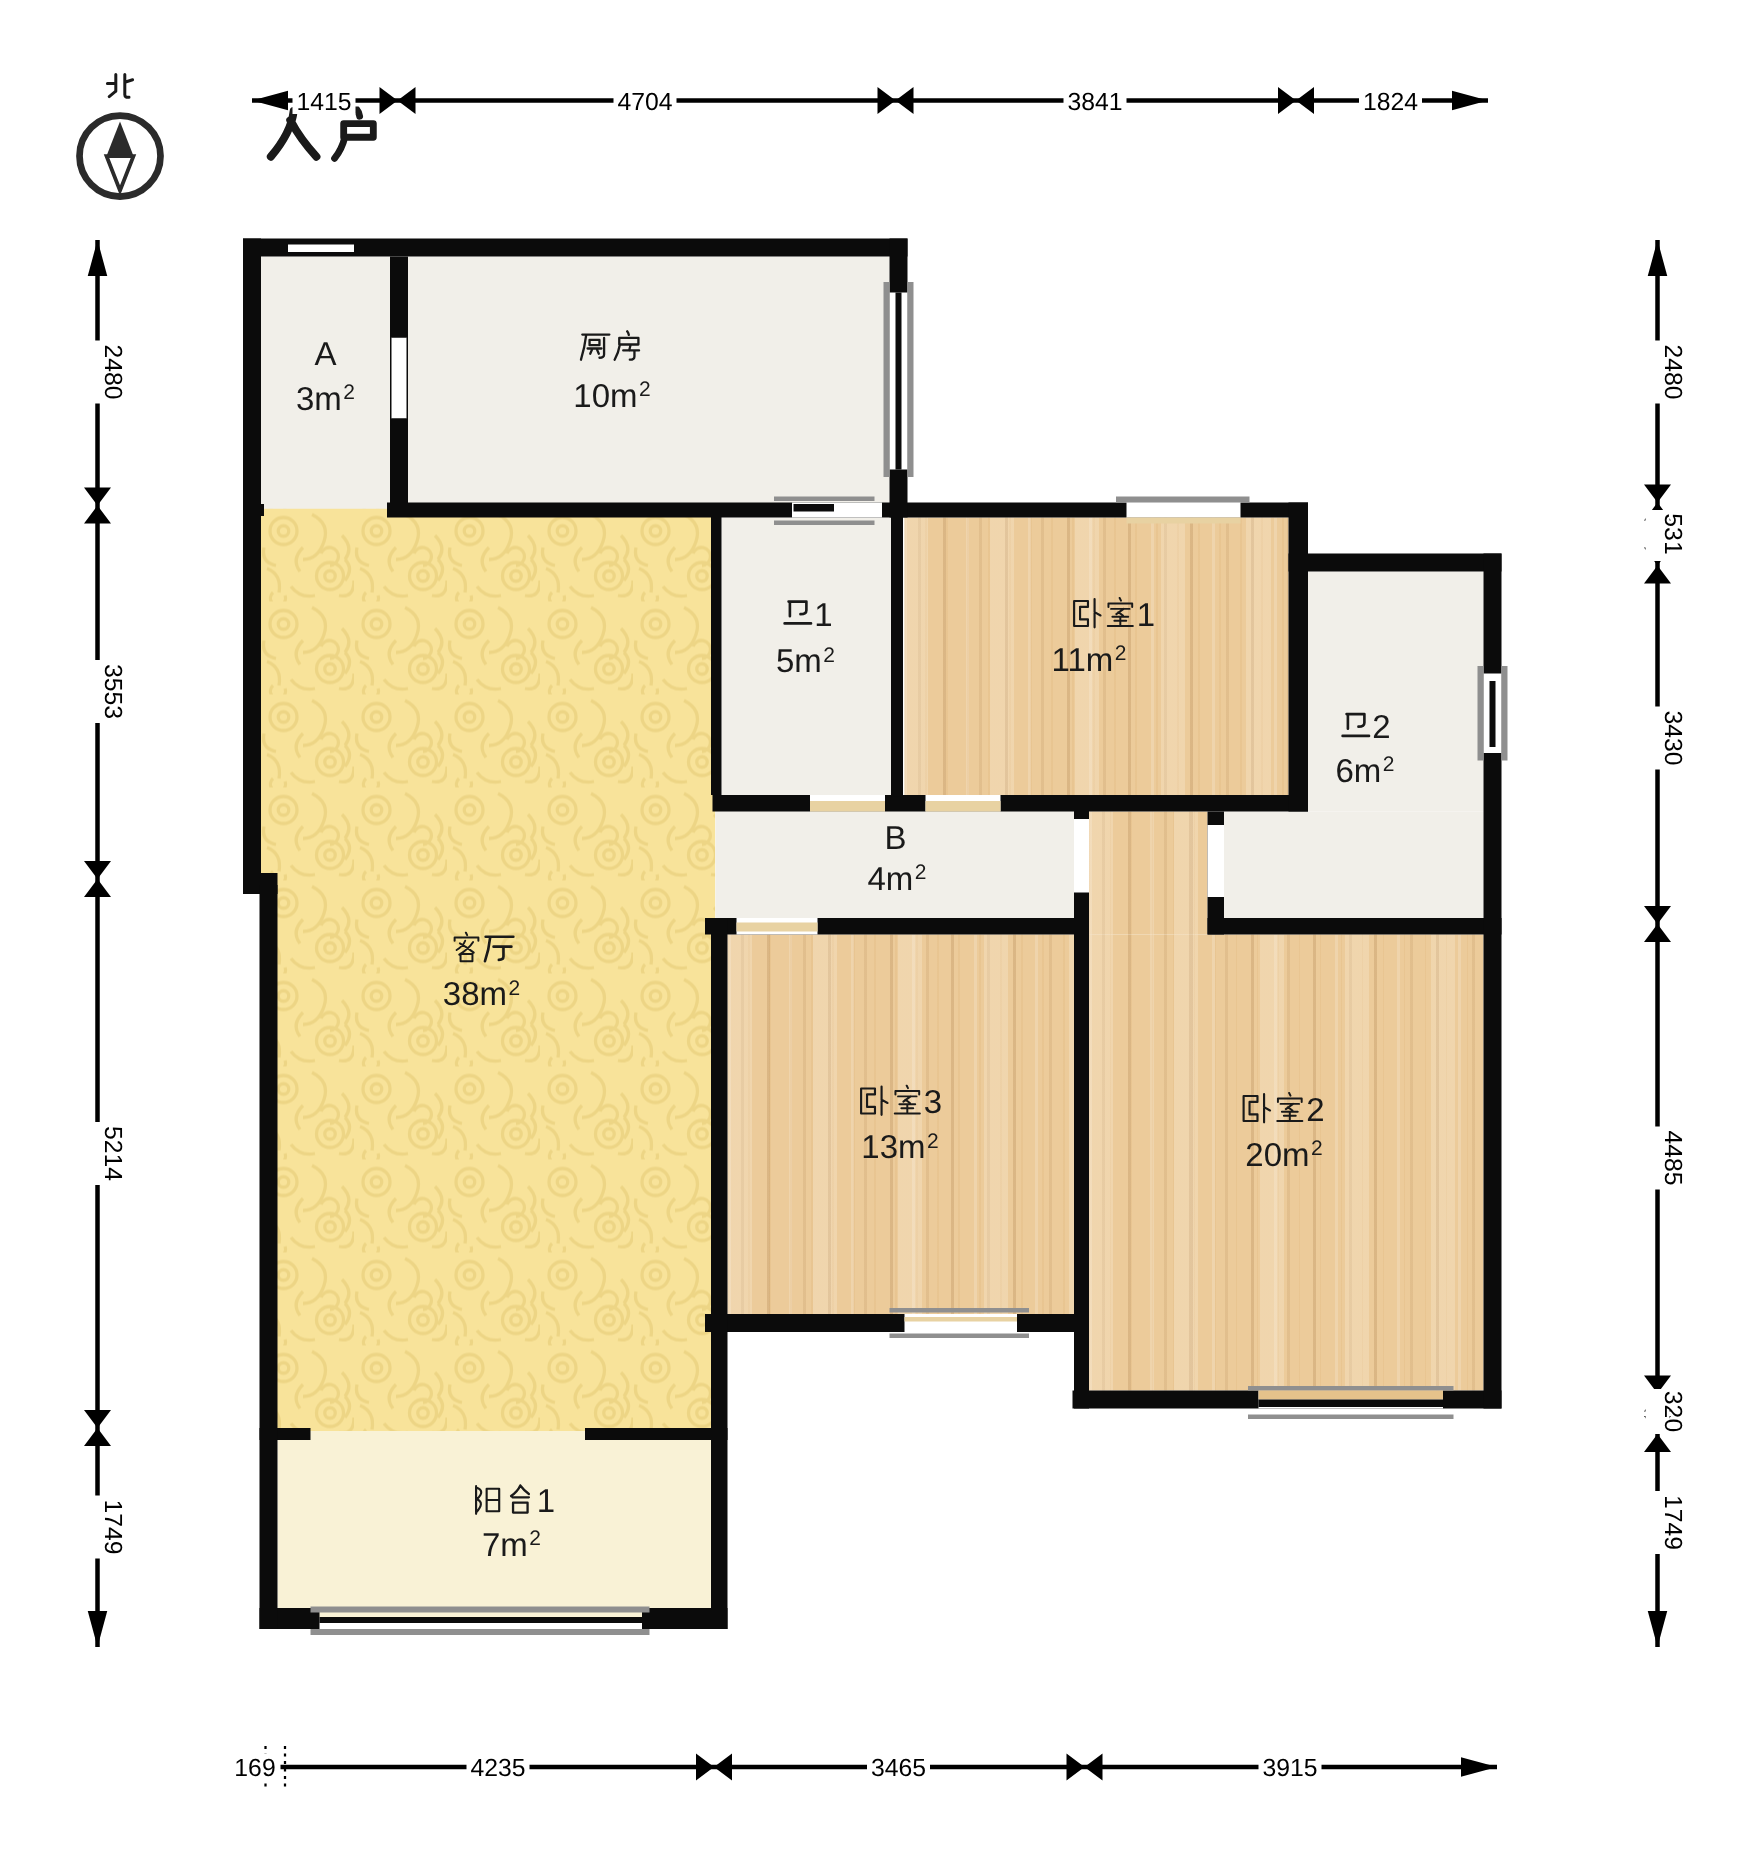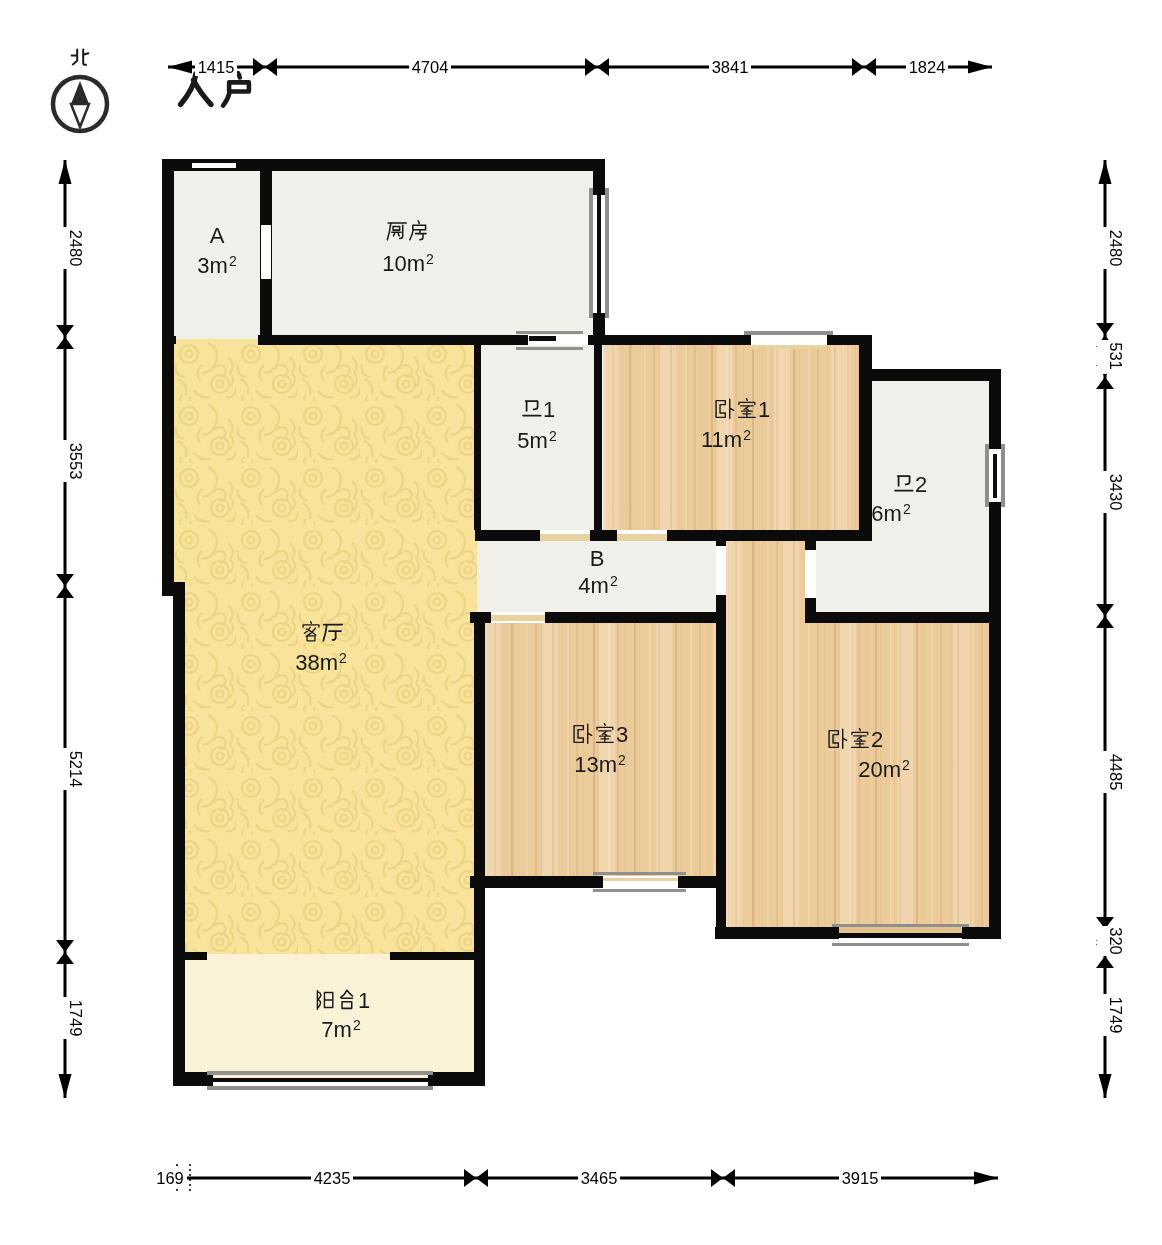--- a/index.html
+++ b/index.html
@@ -253,21 +253,21 @@
 <div class="lbl" style="left:742px;top:398px;"><svg width="22" height="22" viewBox="0 0 100 100">
       <use href="#g-wo"></use>
     </svg><svg width="22" height="22" viewBox="0 0 100 100">
       <use href="#g-shi"></use>
     </svg>1</div>
 <div class="lbl" style="left:726px;top:428px;">11m<span class="sup">2</span></div>
 
 <div class="lbl" style="left:910px;top:473px;"><svg width="22" height="22" viewBox="0 0 100 100">
       <use href="#g-wei"></use>
     </svg>2</div>
-<div class="lbl" style="left:891px;top:502px;">6m<span class="sup">2</span></div>
+<div class="lbl" style="left:910px;top:502px;">6m<span class="sup">2</span></div>
 
 <div class="lbl" style="left:597px;top:547px;">B</div>
 <div class="lbl" style="left:598px;top:574px;">4m<span class="sup">2</span></div>
 
 <div class="lbl" style="left:322px;top:621px;"><svg width="22" height="22" viewBox="0 0 100 100">
       <use href="#g-ke"></use>
     </svg><svg width="22" height="22" viewBox="0 0 100 100">
       <use href="#g-ting"></use>
     </svg></div>
 <div class="lbl" style="left:321px;top:651px;">38m<span class="sup">2</span></div>
@@ -277,21 +277,21 @@
     </svg><svg width="22" height="22" viewBox="0 0 100 100">
       <use href="#g-shi"></use>
     </svg>3</div>
 <div class="lbl" style="left:600px;top:753px;">13m<span class="sup">2</span></div>
 
 <div class="lbl" style="left:855px;top:728px;"><svg width="22" height="22" viewBox="0 0 100 100">
       <use href="#g-wo"></use>
     </svg><svg width="22" height="22" viewBox="0 0 100 100">
       <use href="#g-shi"></use>
     </svg>2</div>
-<div class="lbl" style="left:856px;top:758px;margin-left:28px;">20m<span class="sup">2</span></div>
+<div class="lbl" style="left:856px;top:758px;">20m<span class="sup">2</span></div>
 
 <div class="lbl" style="left:342px;top:989px;"><svg width="22" height="22" viewBox="0 0 100 100">
       <use href="#g-yang"></use>
     </svg><svg width="22" height="22" viewBox="0 0 100 100">
       <use href="#g-tai"></use>
     </svg>1</div>
 <div class="lbl" style="left:341px;top:1018px;">7m<span class="sup">2</span></div>
 
 <svg class="dim" style="left:150px;top:50px;" width="860" height="34" viewBox="0 0 860 34">
   <line x1="18" y1="17" x2="842" y2="17" stroke="#000" stroke-width="3"></line>

